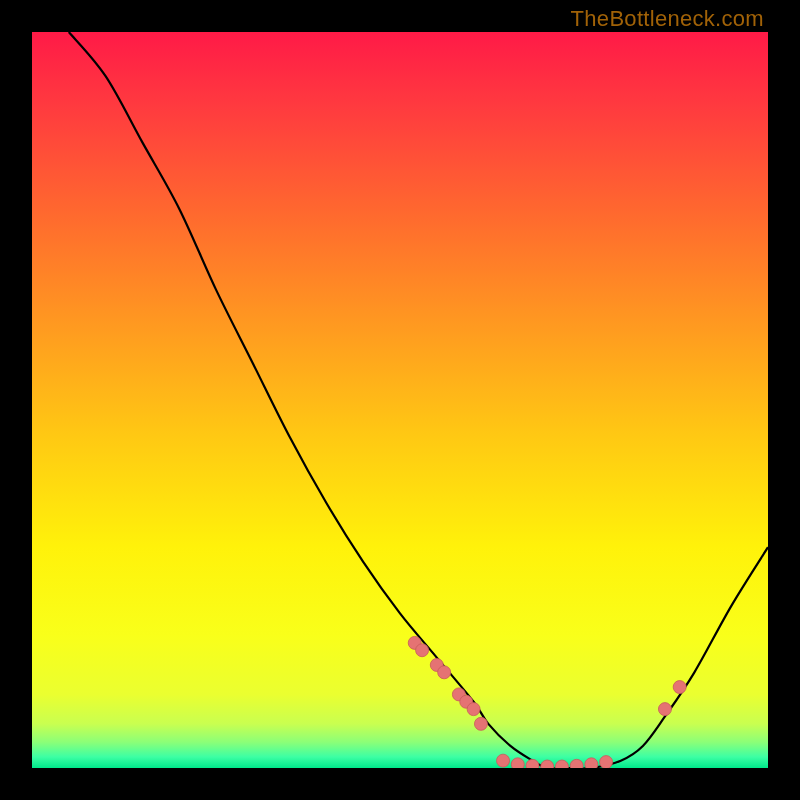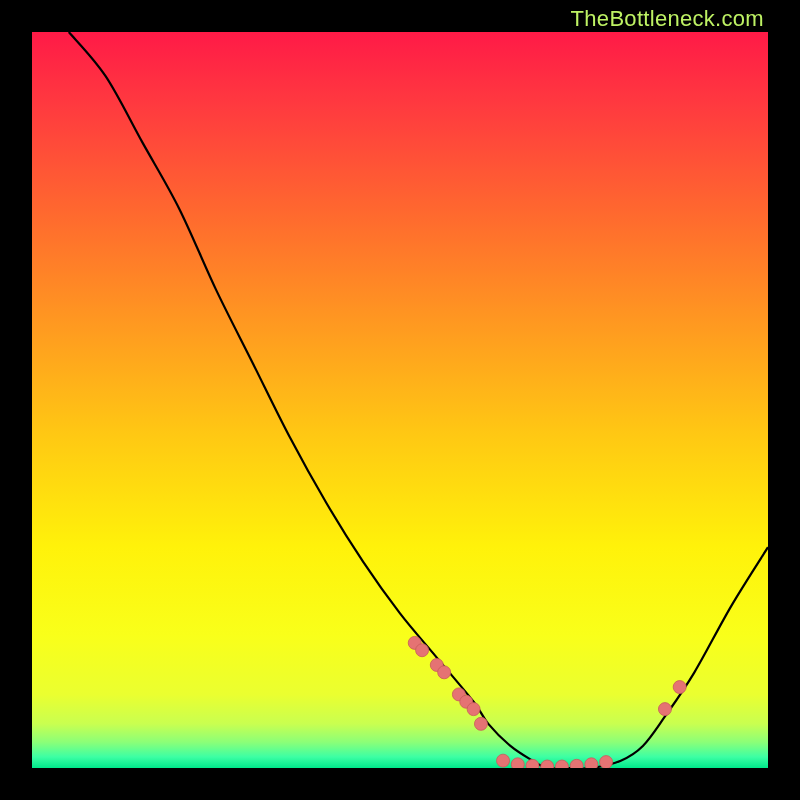--- a/index.html
+++ b/index.html
@@ -17,21 +17,21 @@
     width: 736px;
     height: 736px;
     box-sizing: border-box;
   }
   .watermark {
     position: absolute;
     top: 6px;
     right: 36px;
     font-family: Arial, Helvetica, sans-serif;
     font-size: 22px;
-    color: #bef264;
+    color: #a16207;
     font-weight: 500;
     letter-spacing: 0.3px;
   }
   svg {
     display: block;
   }
 </style>
 </head>
 <body>
 

